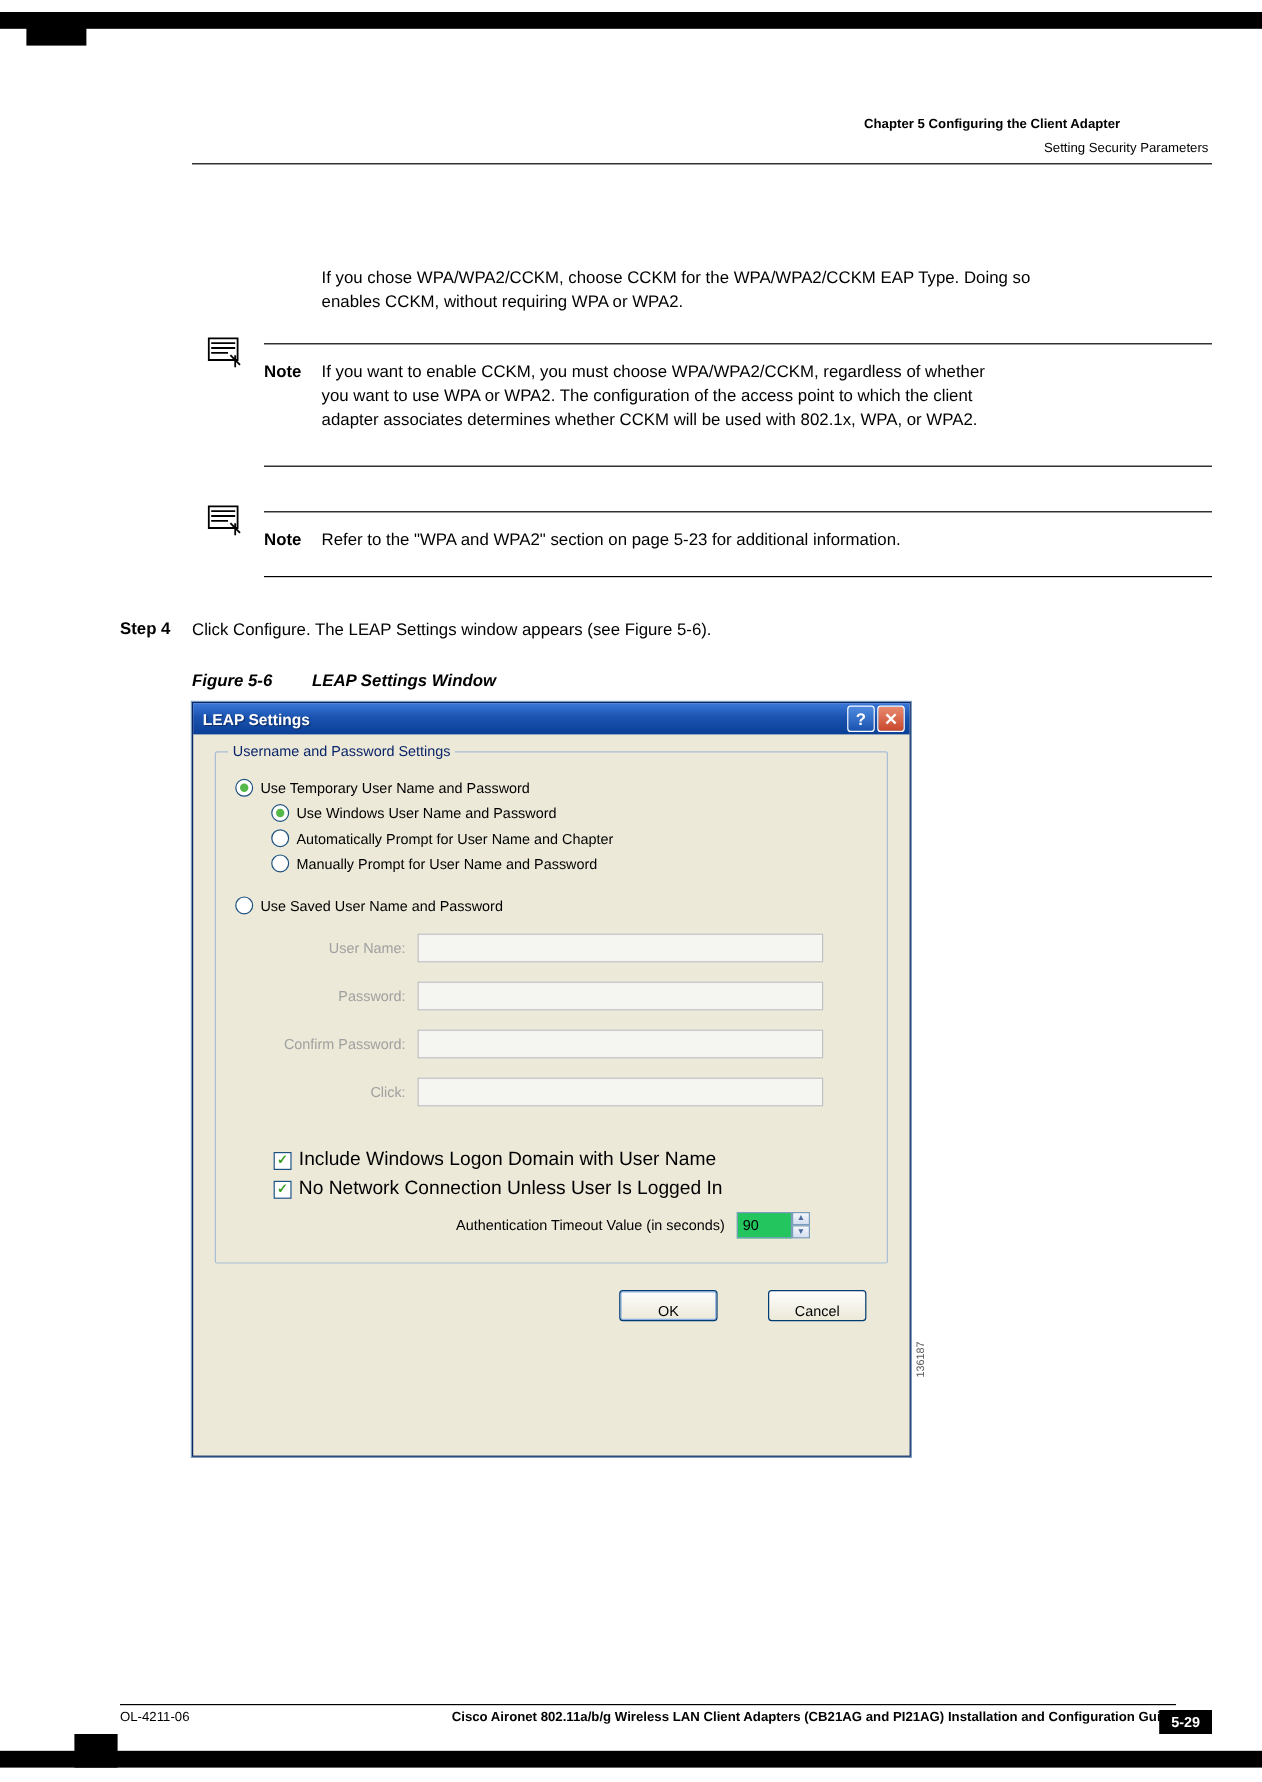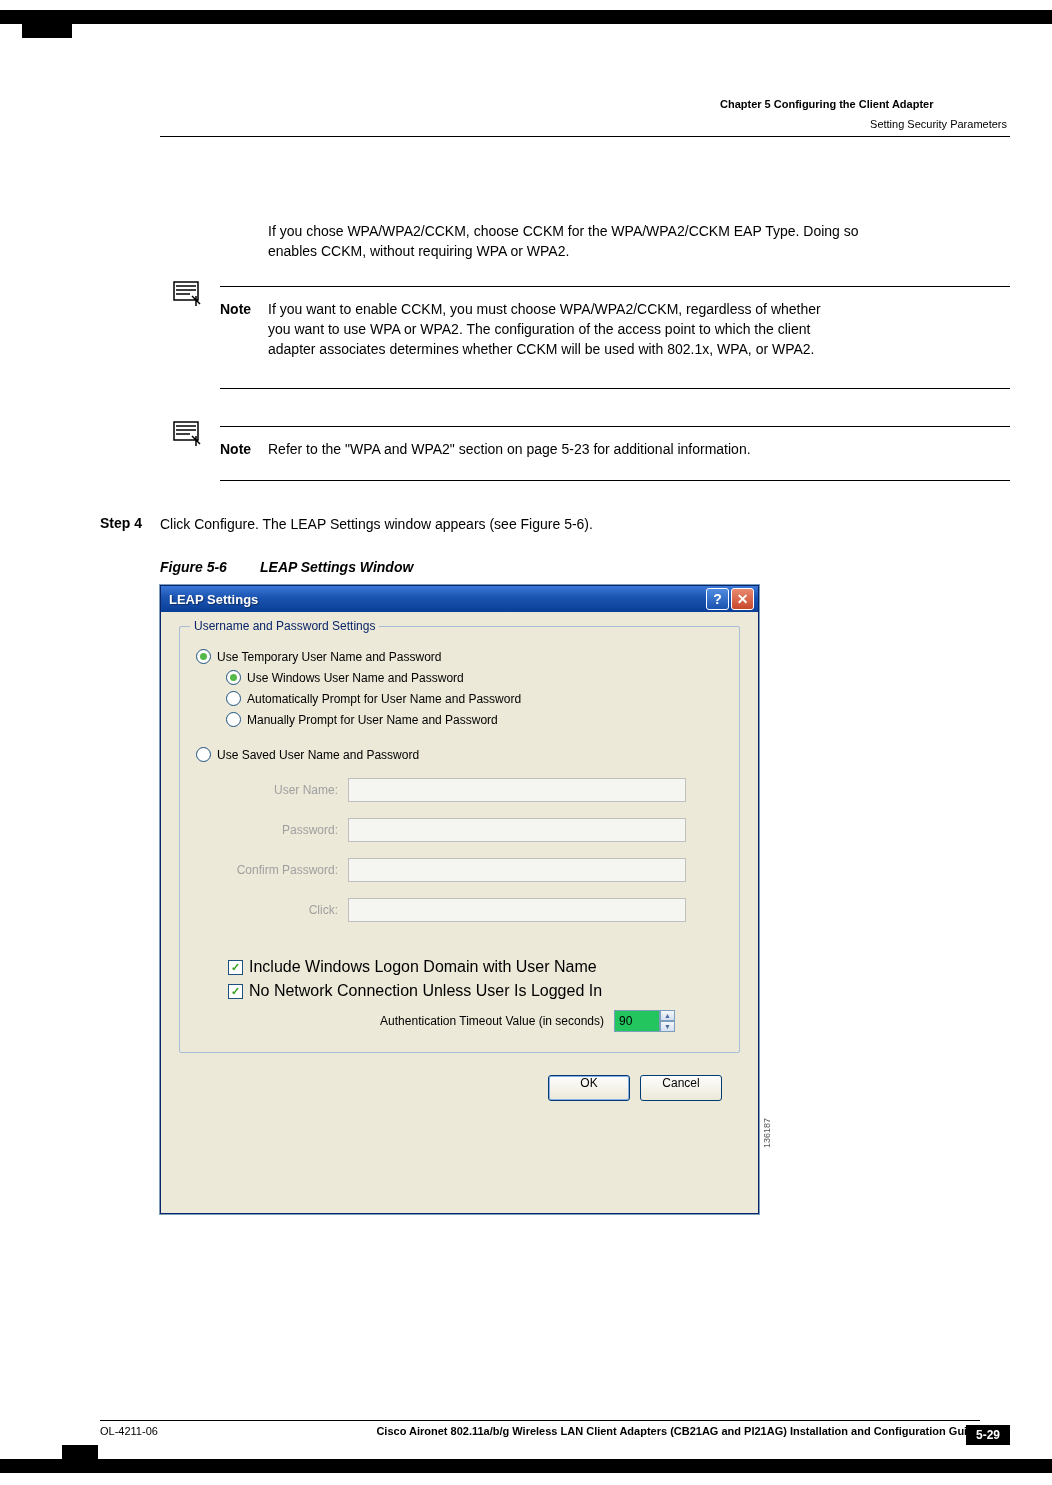--- a/index.html
+++ b/index.html
@@ -259,22 +259,23 @@
   padding: 8px 18px 0 0;
 }
 .dlg-button {
   width: 80px;
   height: 24px;
   border: 1px solid #003c74;
   border-radius: 3px;
   background: linear-gradient(to bottom, #fdfdfd, #ece9d8);
   font-size: 12px;
   display: flex;
-  align-items: flex-start;
+  align-items: flex-end;
   justify-content: center;
+  margin-left: 32px;
 }
 .ok-button { box-shadow: 0 0 0 1px #89ade4 inset; }
 .fig-id {
   position: absolute;
   left: 762px;
   top: 1148px;
   font-size: 9px;
   transform: rotate(-90deg);
   transform-origin: left top;
   color: #555;
@@ -359,21 +360,21 @@
         <div class="radio-row">
           <span class="radio-outer selected"></span>
           <span>Use Temporary User Name and Password</span>
         </div>
         <div class="radio-row radio-sub">
           <span class="radio-outer selected"></span>
           <span>Use Windows User Name and Password</span>
         </div>
         <div class="radio-row radio-sub">
           <span class="radio-outer"></span>
-          <span>Automatically Prompt for User Name and Password</span>
+          <span>Automatically Prompt for User Name and Chapter</span>
         </div>
         <div class="radio-row radio-sub">
           <span class="radio-outer"></span>
           <span>Manually Prompt for User Name and Password</span>
         </div>
 
         <div class="saved-section">
           <div class="radio-row">
             <span class="radio-outer"></span>
             <span>Use Saved User Name and Password</span>

